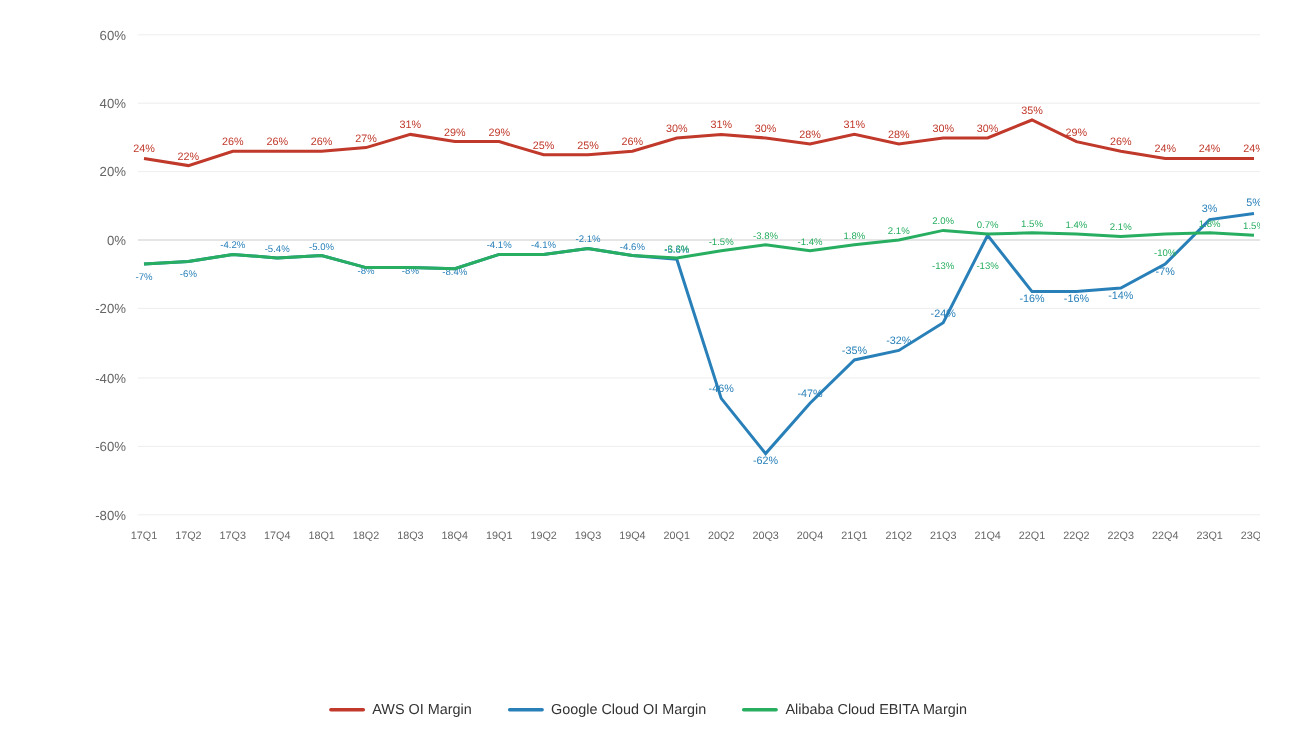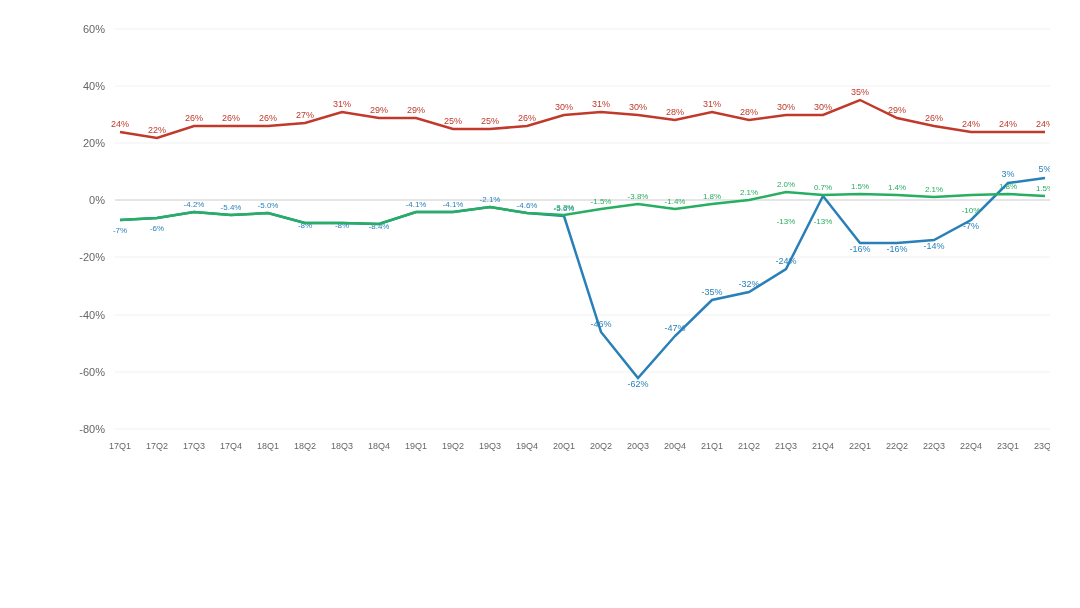--- a/index.html
+++ b/index.html
@@ -254,13 +254,27 @@
     <text x="911" y="184" text-anchor="middle" font-size="8" fill="#27ae60">-10%</text>
     <text x="948" y="160" text-anchor="middle" font-size="8" fill="#27ae60">1.8%</text>
     <text x="985" y="162" text-anchor="middle" font-size="8" fill="#27ae60">1.5%</text>
 
     <text x="726" y="195" text-anchor="middle" font-size="8" fill="#27ae60">-13%</text>
     <text x="763" y="195" text-anchor="middle" font-size="8" fill="#27ae60">-13%</text>
 
   </svg>
 
   
+  <div class="legend">
+    <div class="legend-item">
+      <div class="legend-line" style="background:#c0392b;"></div>
+      <span>AWS OI Margin</span>
+    </div>
+    <div class="legend-item">
+      <div class="legend-line" style="background:#2980b9;"></div>
+      <span>Google Cloud OI Margin</span>
+    </div>
+    <div class="legend-item">
+      <div class="legend-line" style="background:#27ae60;"></div>
+      <span>Alibaba Cloud EBITA Margin</span>
+    </div>
+  </div>
 </div>
 
 </body></html>

